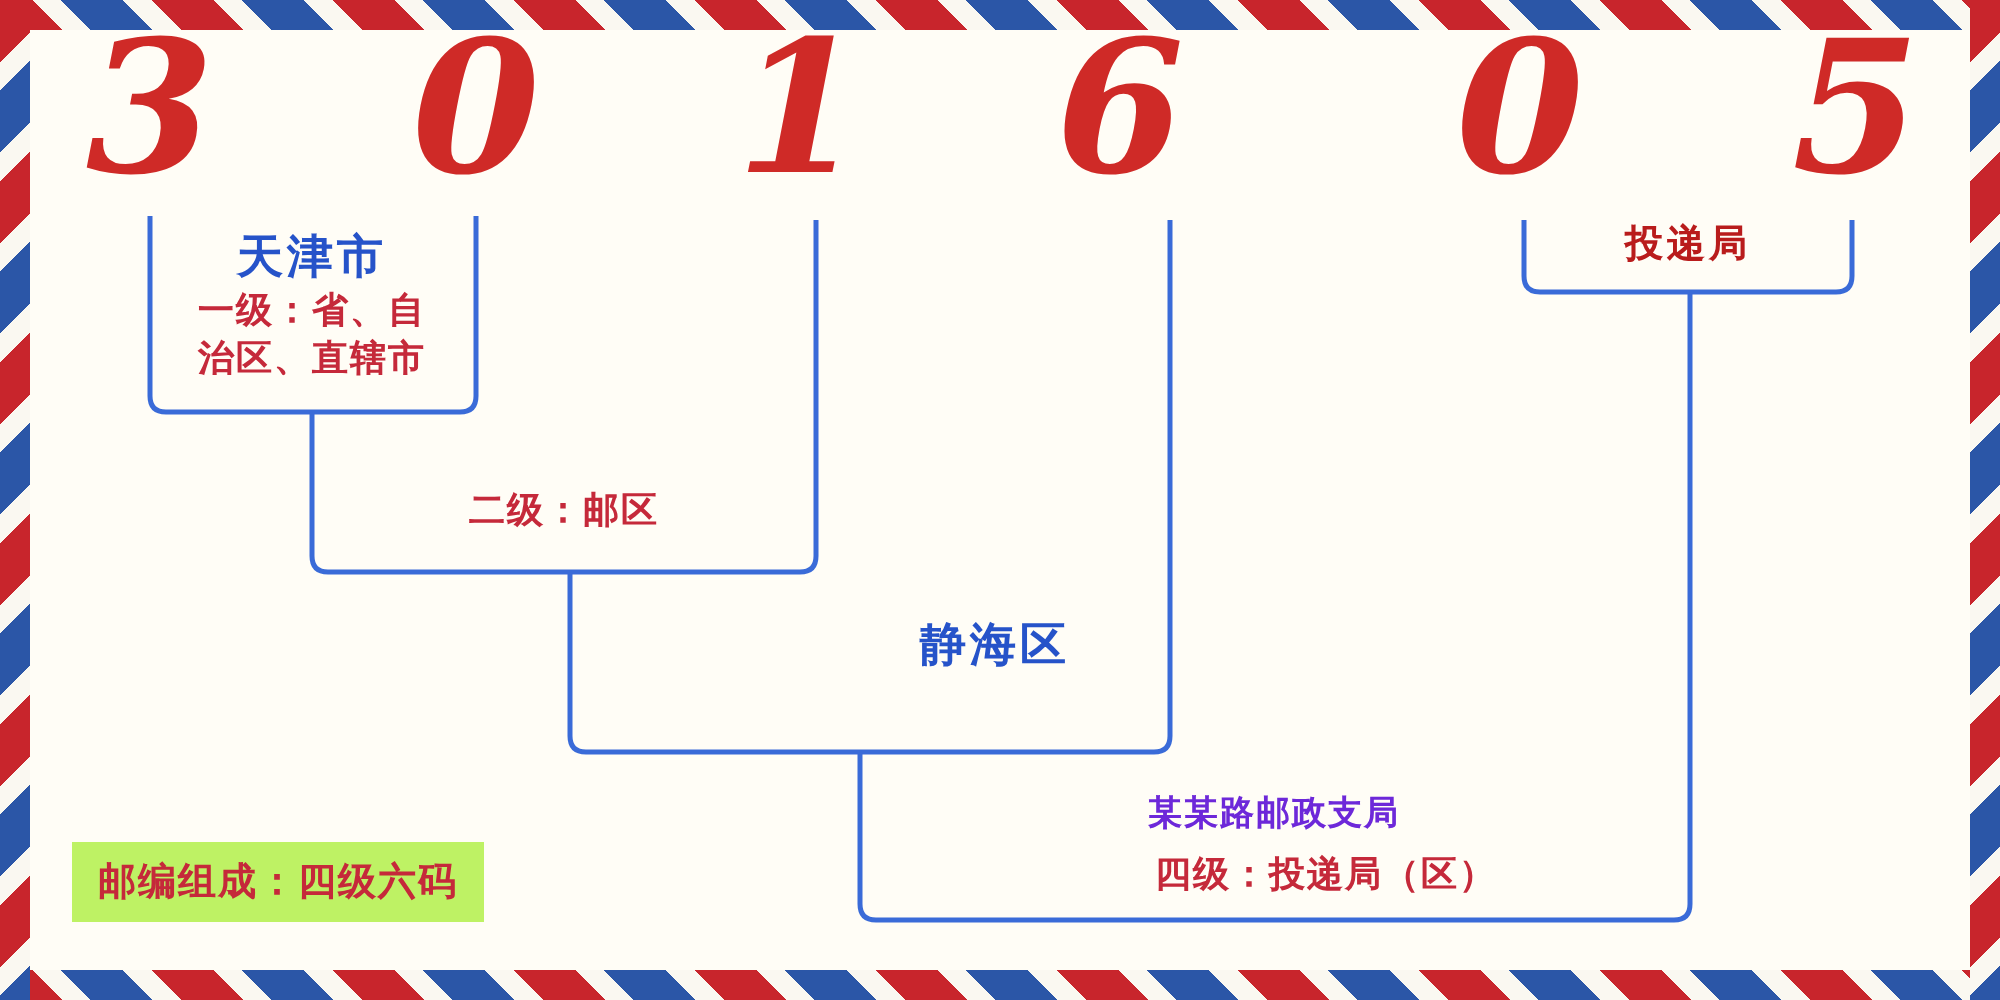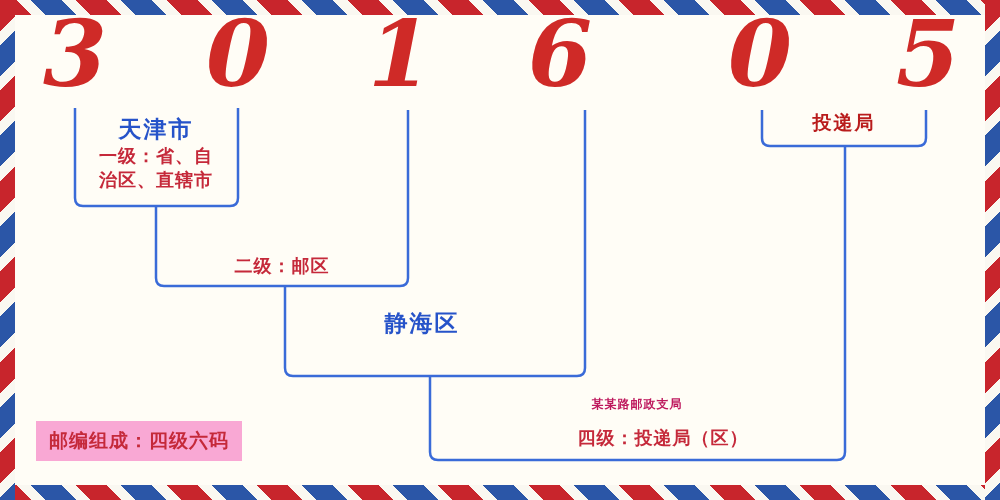--- a/index.html
+++ b/index.html
@@ -77,37 +77,37 @@
   
   .label {
     position: absolute;
     text-align: center;
     font-weight: bold;
     line-height: 1.35;
   }
   .label.region { color: #2653c9; font-size: 23px; letter-spacing: 2px; }
   .label.red    { color: #c5293a; font-size: 18px; letter-spacing: 1px; }
   .label.navy   { color: #b91c1c; font-size: 19px; letter-spacing: 2px; }
-  .label.brown  { color: #be185d; font-size: 12px; letter-spacing: 1px; }
+  .label.brown  { color: #6d28d9; font-size: 17px; letter-spacing: 1px; }
 
   .label.tianjin      { left: 66px;  top: 114px; width: 180px; }
   .label.level1-desc  { left: 66px;  top: 144px; width: 180px; }
   .label.level1-desc span { display: block; }
-  .label.level2-desc  { left: 182px; top: 254px; width: 200px; }
-  .label.jinghai      { left: 322px; top: 308px; width: 200px; }
+  .label.level2-desc  { left: 182px; top: 244px; width: 200px; }
+  .label.jinghai      { left: 335px; top: 308px; width: 200px; text-align: right; }
   .label.level3-desc  { left: 275px; top: 340px; width: 320px; }
   .label.level4-office{ left: 487px; top: 396px; width: 300px; }
   .label.level4-desc  { left: 513px; top: 426px; width: 300px; }
   .label.delivery     { left: 769px; top: 110px; width: 150px; }
 
   .footer-note {
     position: absolute;
     left: 36px;
     top: 421px;
-    background: #f9a8d4;
+    background: #bef264;
     color: #c5293a;
     font-weight: bold;
     font-size: 19px;
     letter-spacing: 1px;
     padding: 7px 13px;
   }
 </style>
 </head>
 <body>
 

